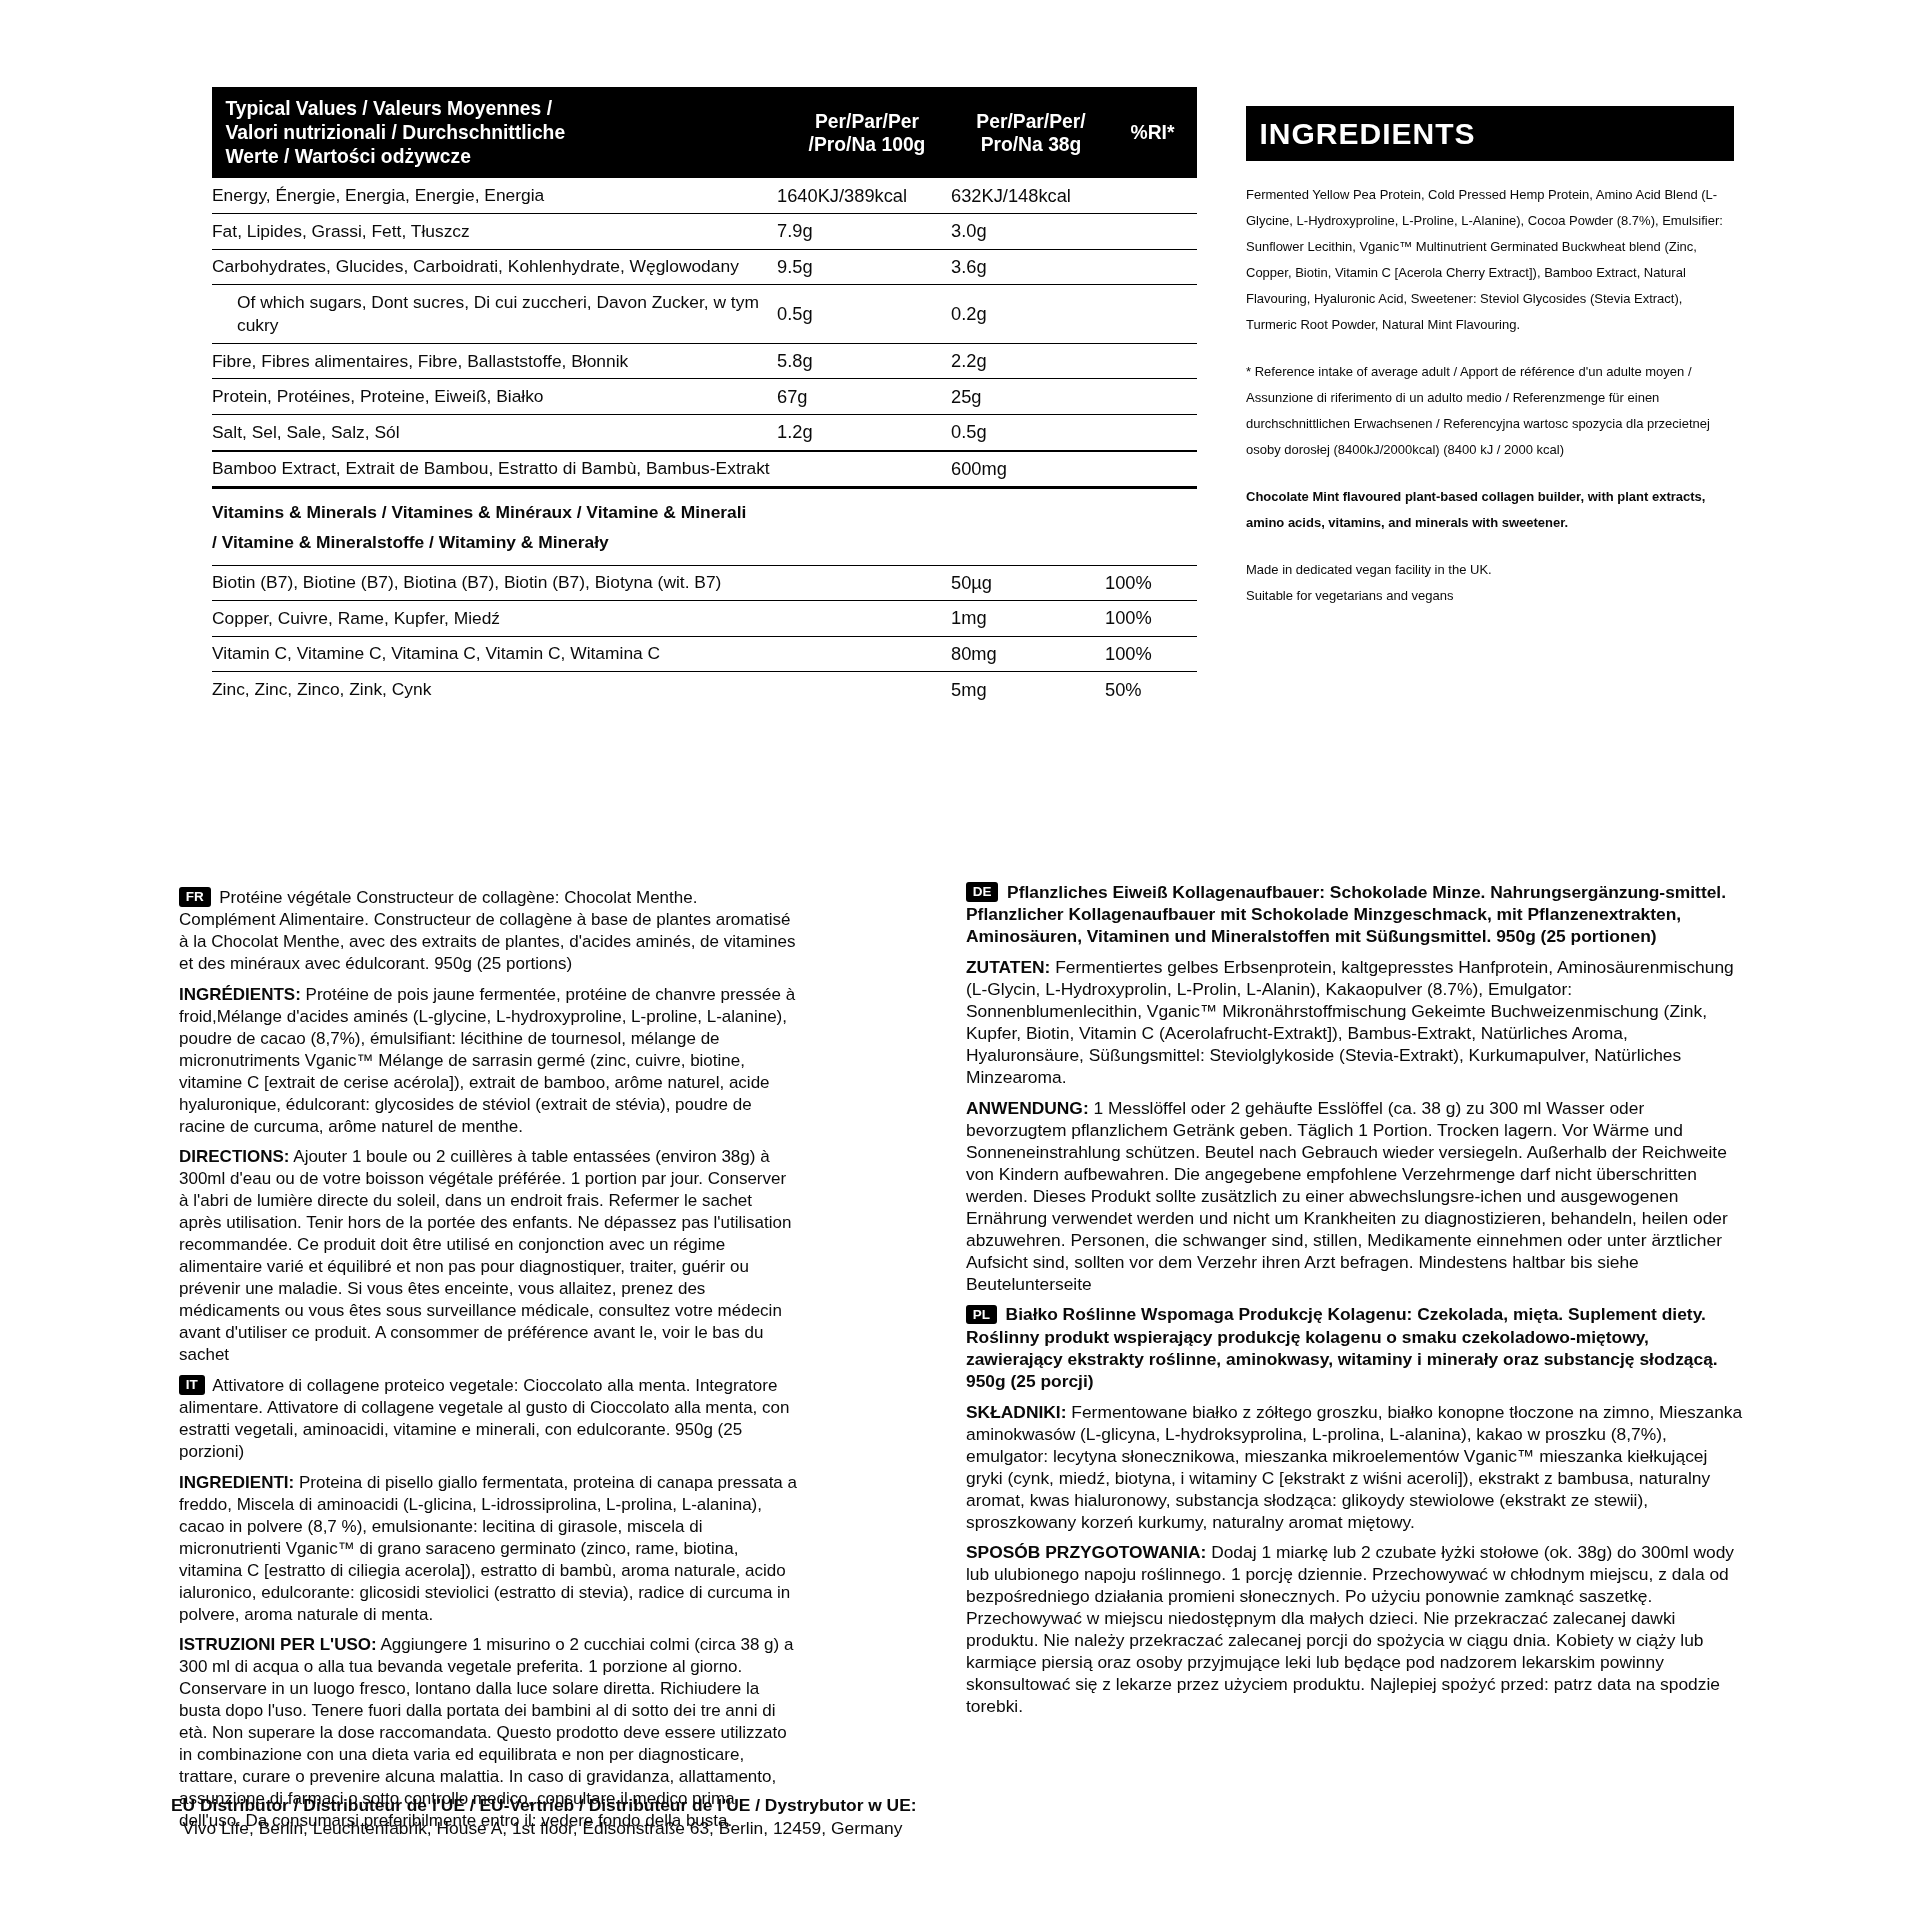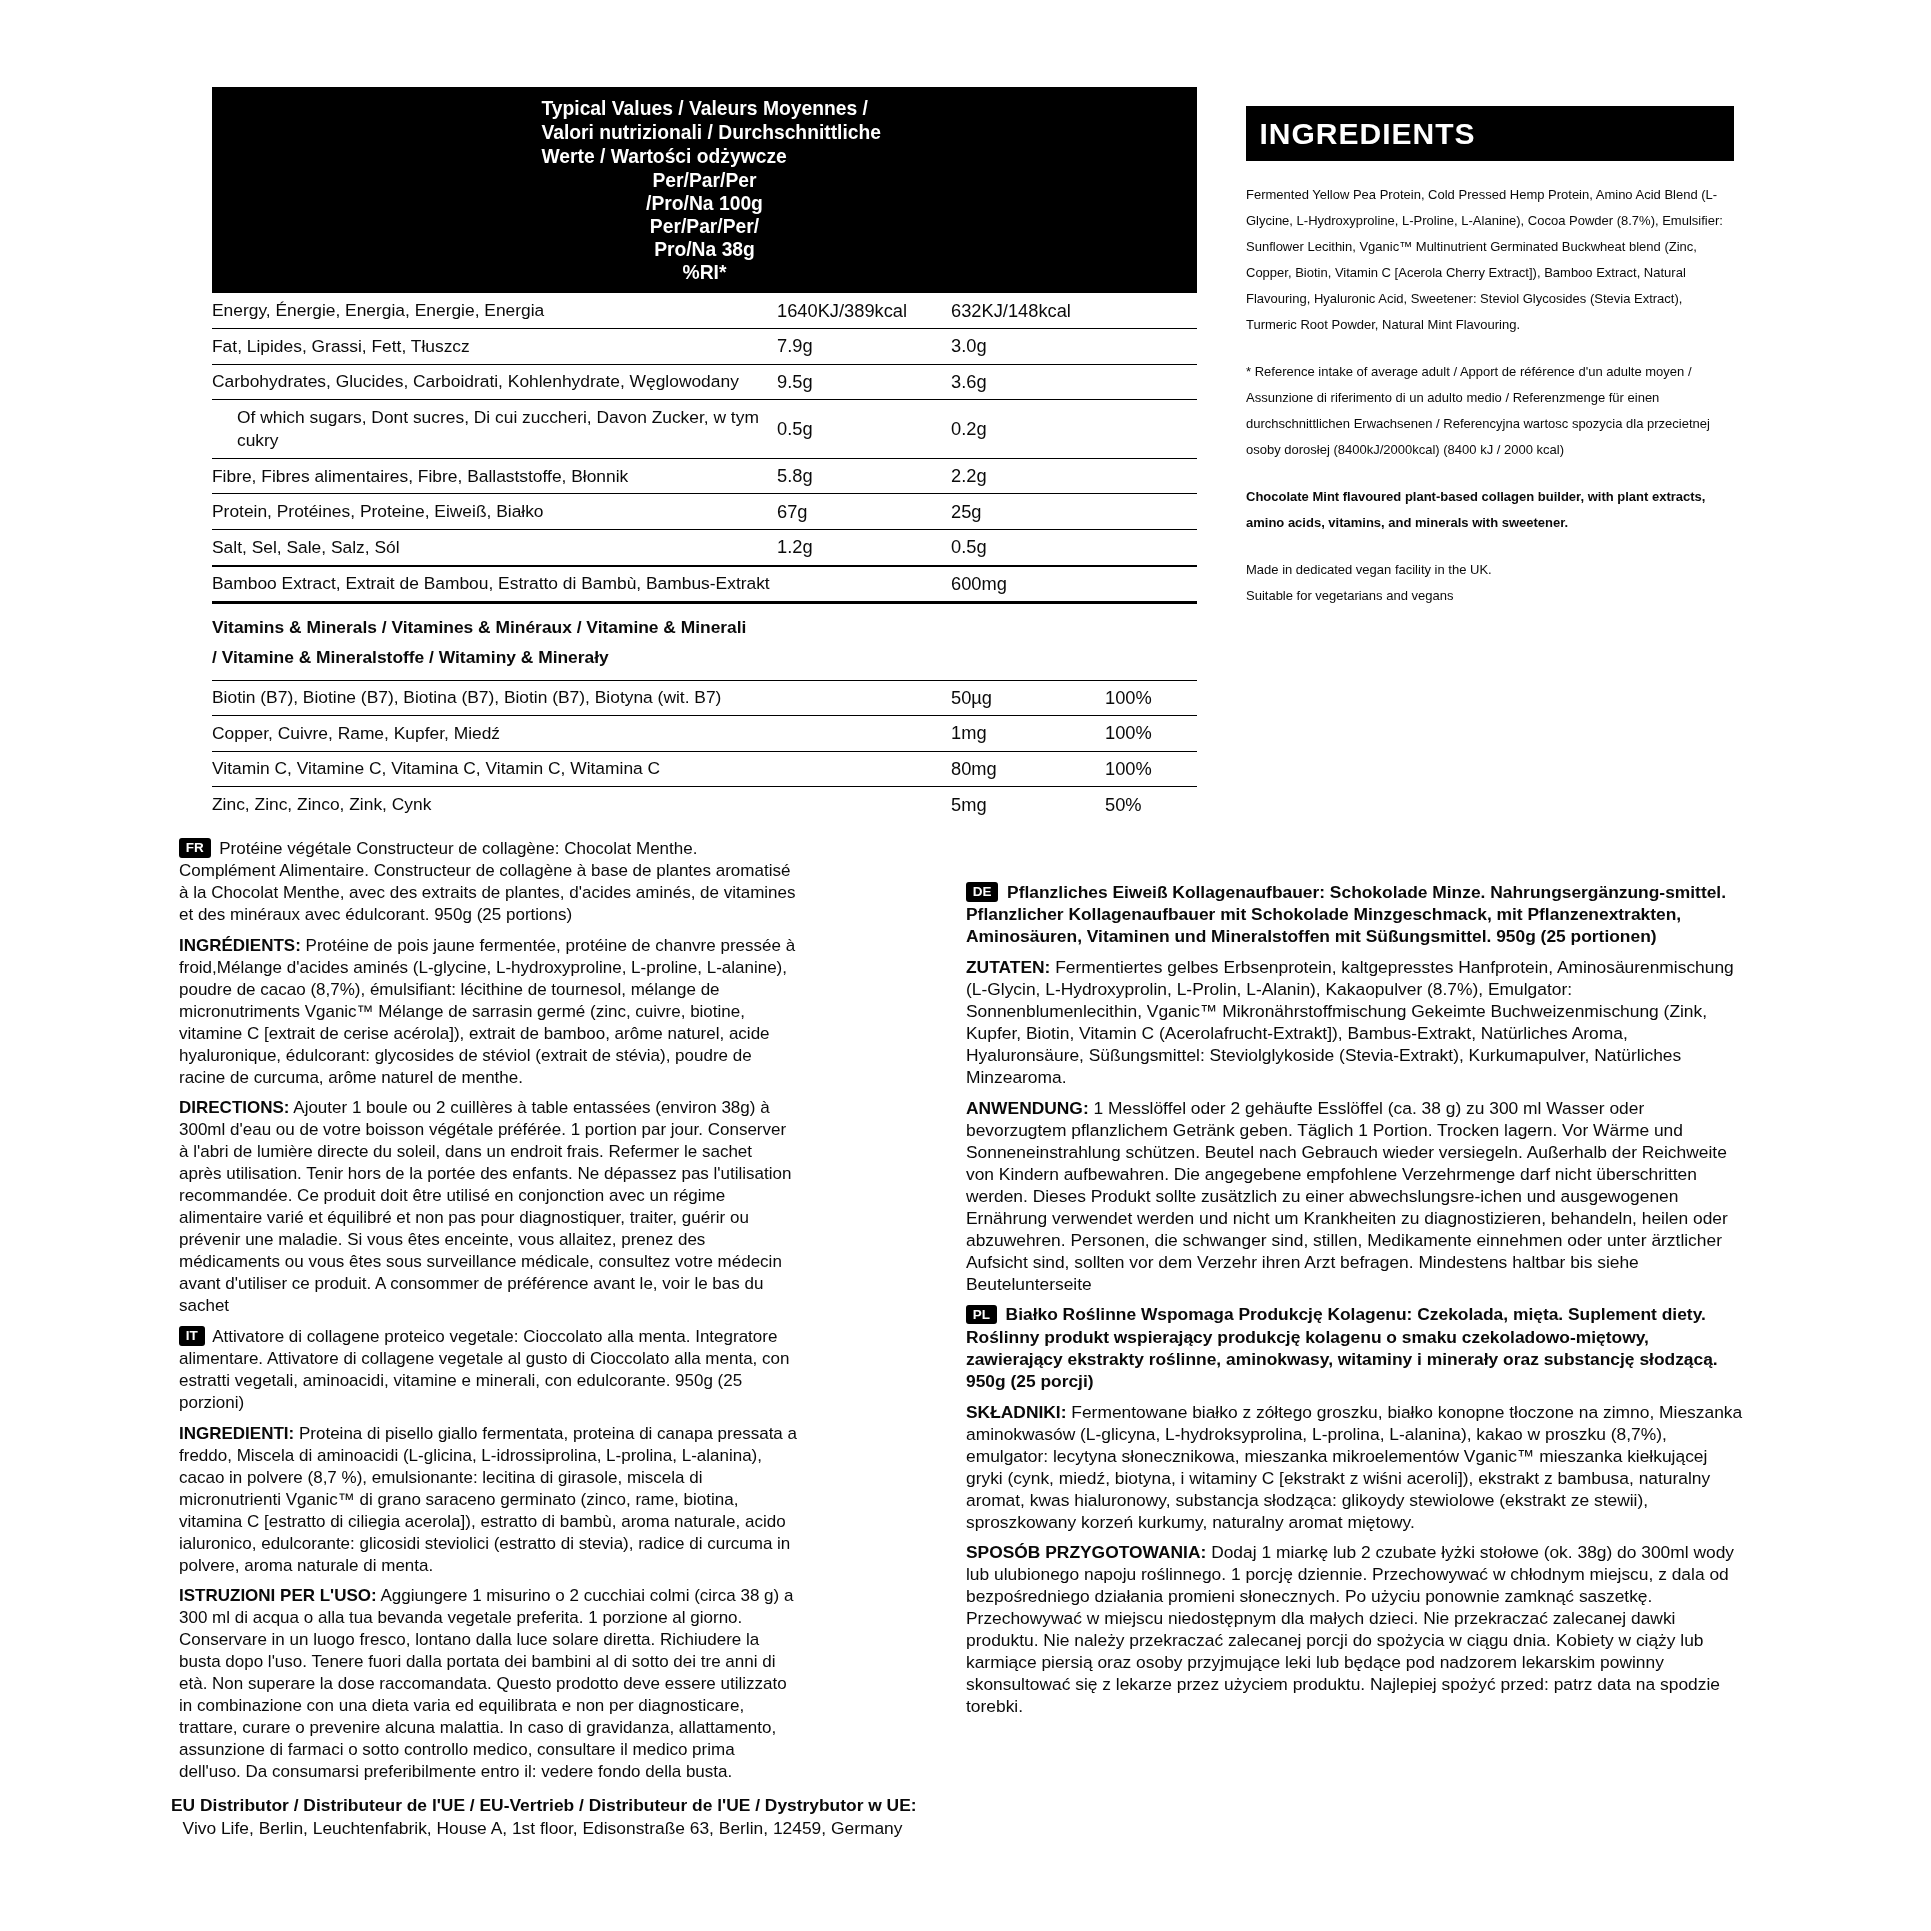--- a/index.html
+++ b/index.html
@@ -1,21 +1,21 @@
 <!DOCTYPE html>
 <html><head>
 <meta charset="utf-8">
 <style>
   html,body{margin:0;padding:0;background:#ffffff;}
   body{font-family:"Liberation Sans","DejaVu Sans",sans-serif;color:#0a0a0a;}
   .page{position:relative;width:1931px;height:1931px;background:#ffffff;overflow:hidden;}
 
   
   .ntable{position:absolute;left:212px;top:87px;width:985px;}
-  .thead{background:#000;color:#fff;display:flex;align-items:center;padding:9.7px 0;flex-direction:column;}
+  .thead{background:#000;color:#fff;display:flex;align-items:center;padding:9.7px 0;}
   .thead .title{flex:1;font-weight:700;font-size:19.3px;line-height:24px;white-space:pre-line;padding-left:13.5px;}
   .hcol{font-weight:700;font-size:19.3px;line-height:23px;text-align:center;white-space:pre-line;}
   .h100{width:174px;}
   .h38{width:154px;}
   .hri{width:89px;}
   .trow{display:flex;align-items:center;border-bottom:1.9px solid #000;padding:5.8px 0;}
   .trow.sep{border-bottom-width:2.9px;}
   .trow.last{border-bottom:none;}
   .tlabel{width:565px;font-size:17.4px;line-height:23px;}
   .trow.indent .tlabel{padding-left:25px;width:540px;}
@@ -28,21 +28,21 @@
   .vrow .tlabel{width:739px;}
 
   
   .ipanel{position:absolute;left:1246px;top:106px;width:488px;}
   .ibar{background:#000;color:#fff;font-weight:700;font-size:30px;letter-spacing:1px;padding:10.6px 0 10.6px 13.5px;}
   .ipanel p{margin:21px 0 0 0;font-size:13px;line-height:26px;}
   .ipanel .desc{font-weight:700;}
   .prewrap{white-space:pre-line;}
 
   
-  .bl{position:absolute;left:179px;top:838px;width:618px;}
+  .bl{position:absolute;left:179px;top:887px;width:618px;}
   .br{position:absolute;left:966px;top:881px;width:782px;}
   .bl p,.br p{margin:0 0 8.7px 0;font-size:17px;line-height:22px;}
   .br p{font-size:17.4px;}
   .lblb{font-weight:700;}
   .introb{font-weight:700;}
   .badge{display:inline-block;background:#000;color:#fff;font-weight:700;font-size:13.5px;line-height:13.5px;padding:2.9px 6.8px;border-radius:2.9px;position:relative;top:-1.9px;margin-right:3.9px;}
 
   
   .distrib{position:absolute;left:171px;top:1794px;width:946px;font-size:17.4px;line-height:23px;}
   .distrib .dlabel{font-weight:700;}

